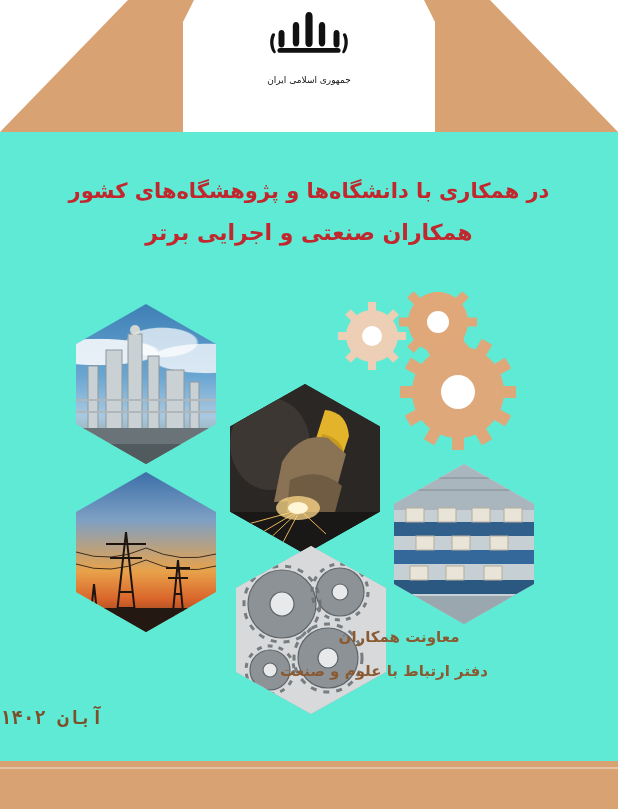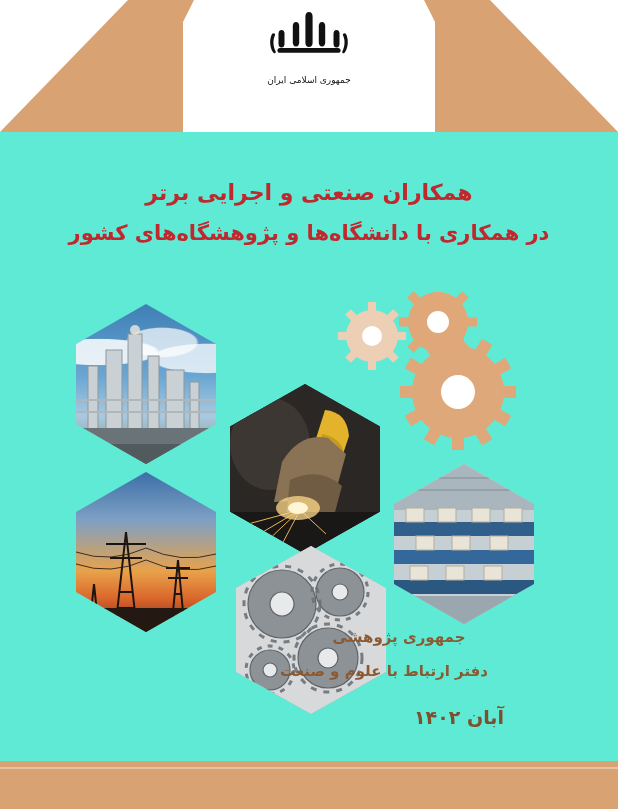--- a/index.html
+++ b/index.html
@@ -177,21 +177,21 @@
     position: absolute;
     left: 0; width: 618px;
     direction: rtl;
     color: #8a5a33;
     font-weight: bold;
   }
   .f-line1 { top: 628px; font-size: 15px; padding-right: 0; text-align: center; }
   .f-line1 span { display: inline-block; margin-right: -180px; }
   .f-line2 { top: 662px; font-size: 15px; text-align: center; }
   .f-line2 span { display: inline-block; margin-right: -150px; }
-  .f-line3 { top: 706px; font-size: 19px; text-align: center; color: #7d4f2a; }
+  .f-line3 { top: 706px; font-size: 19px; text-align: left; color: #7d4f2a; font-family: Liberation Mono, monospace; }
   .f-line3 span { display: inline-block; margin-right: -300px; }
 
   
   .bottom-band {
     position: absolute;
     bottom: 0; left: 0;
     width: 618px; height: 48px;
     background: #d9a273;
   }
   .bottom-band .inner-line {
@@ -225,22 +225,22 @@
         <path d="M14 40 h58 c1.6 0 2.6 1 2.6 2.4 0 1.4-1 2.4-2.6 2.4 H14 c-1.6 0-2.6-1-2.6-2.4 0-1.4 1-2.4 2.6-2.4 z"></path>
 
         <path d="M6 26 c-2.6 5-2.6 13 1.2 18.6 1.1 1.6 3.2 .4 2.4-1.3 C6.8 37.6 6.9 31.6 9 27.2 9.8 25.5 7 24.4 6 26 z"></path>
         <path d="M80 26 c2.6 5 2.6 13-1.2 18.6 -1.1 1.6-3.2 .4-2.4-1.3 2.8-5.7 2.7-11.7 .6-16.1 -.8-1.7 2-2.8 3-1.2 z"></path>
       </g>
     </svg>
     <div class="emblem-text-1">جمهوری اسلامی ایران</div>
   </div>
 
   <div class="title-block">
+    <div class="title-line second">در همکاری با دانشگاه‌ها و پژوهشگاه‌های کشور</div>
     <div class="title-line">همکاران صنعتی و اجرایی برتر</div>
-    <div class="title-line second">در همکاری با دانشگاه‌ها و پژوهشگاه‌های کشور</div>
   </div>
 
   <svg class="gears" viewBox="0 0 230 160">
     <defs>
       <g id="gteeth"></g>
     </defs>
 
     <g transform="translate(42,44)" fill="#eccfb5">
       <g>
         <circle r="26"></circle>
@@ -413,21 +413,21 @@
           <rect x="16" y="102" width="18" height="14"></rect>
           <rect x="52" y="102" width="18" height="14"></rect>
           <rect x="90" y="102" width="18" height="14"></rect>
         </g>
         <rect y="132" width="140" height="28" fill="#9aa7ae"></rect>
       </svg>
     </div>
   </div>
 
   <div class="footer-text f-line1">
-    <span>جمهوری پژوهشی</span>
+    <span>معاونت همکاران</span>
   </div>
   <div class="footer-text f-line2">
     <span>دفتر ارتباط با علوم و صنعت</span>
   </div>
   <div class="footer-text f-line3">
     <span>آبان ۱۴۰۲</span>
   </div>
 
   <div class="bottom-band">
     <div class="inner-line"></div>

